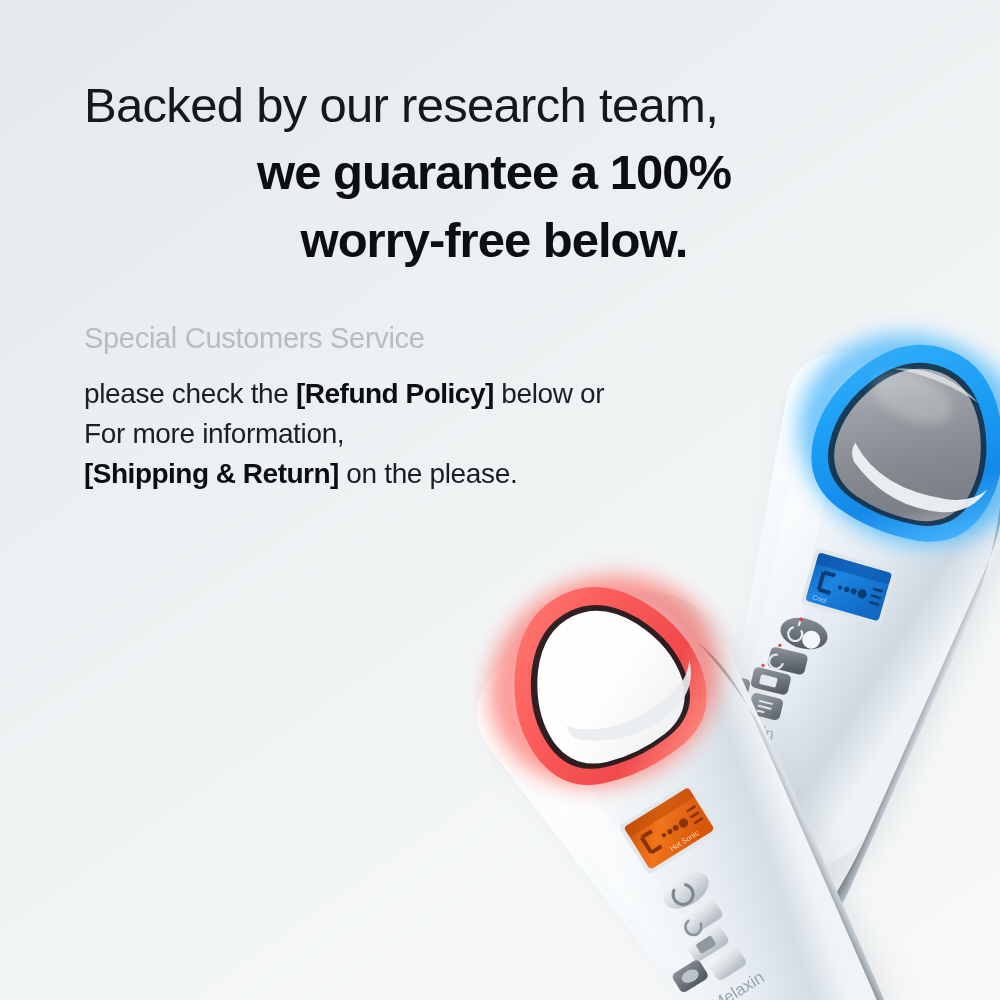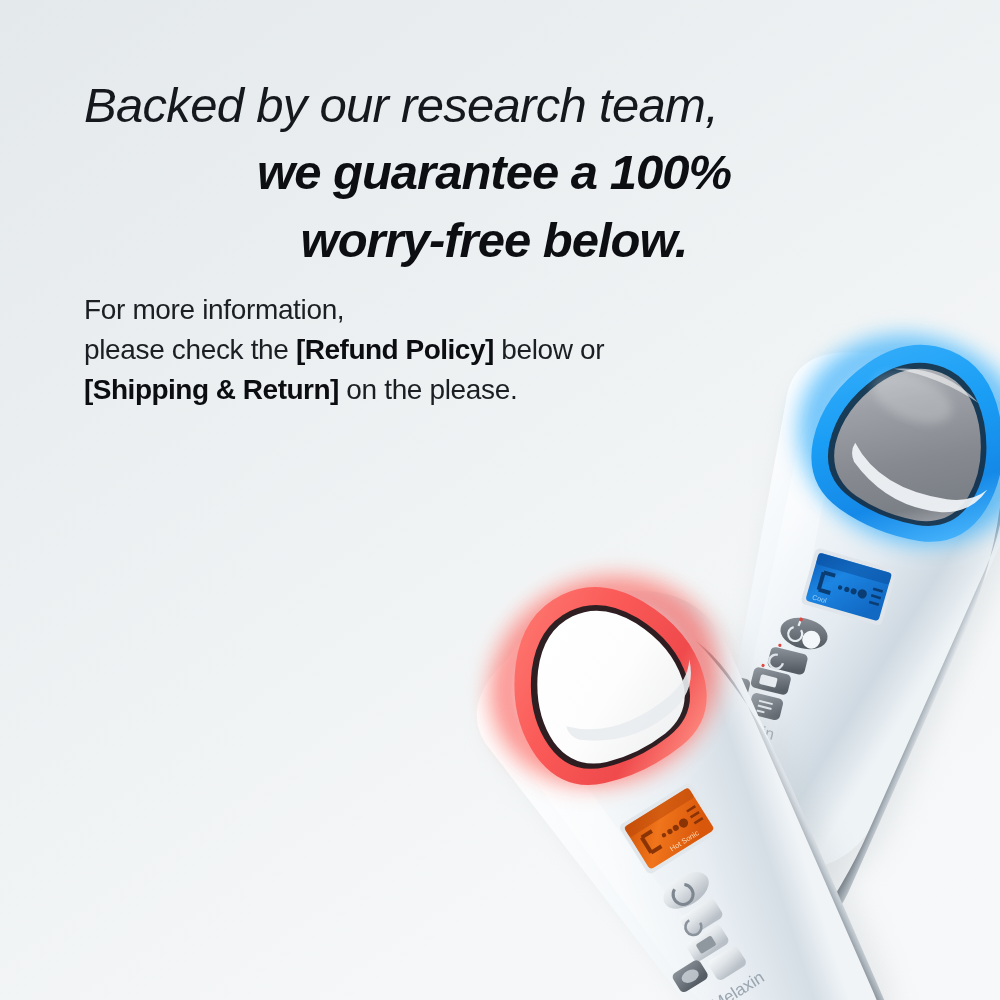--- a/index.html
+++ b/index.html
@@ -7,21 +7,21 @@
   body {
     font-family: "Liberation Sans", sans-serif;
     background: linear-gradient(145deg, #e4e9ec 0%, #e9edef 22%, #f0f3f4 50%, #f5f7f8 75%, #f7f8f9 100%);
     position:relative; overflow:hidden;
   }
   #stage { position:absolute; inset:0; }
 
   
   .copy { position:absolute; left:84px; top:72px; width:820px; }
 
-  .headline { color:#12151a;font-style:italic; }
+  .headline { color:#12151a; }
   .hl-line { display:block; white-space:nowrap; }
   .hl-1 {
     font-size:49px; font-weight:300; letter-spacing:-0.7px;
     line-height:66px; color:#15181c;
   }
   .hl-2, .hl-3 {
     font-size:49px; font-weight:700; letter-spacing:-1.0px;
     line-height:68px; color:#0c0e12;text-align:center;
   }
 
@@ -288,21 +288,22 @@
   </div>
 
   <div class="copy">
 
     <h1 class="headline">
       <span class="hl-line hl-1">Backed by our research team,</span>
       <span class="hl-line hl-2">we guarantee a 100%</span>
       <span class="hl-line hl-3">worry-free below.</span>
     </h1>
 
+    <div class="eyebrow">Special Customers Service</div>
 
     <div class="body-copy">
+      <span class="bc-line"><span>please check the </span><b>[Refund Policy]</b><span> below or</span></span>
       <span class="bc-line">For more information,</span>
-      <span class="bc-line"><span>please check the </span><b>[Refund Policy]</b><span> below or</span></span>
       <span class="bc-line"><b>[Shipping &amp; Return]</b><span> on the please.</span></span>
     </div>
 
   </div>
 </div>
 
 </body></html>

